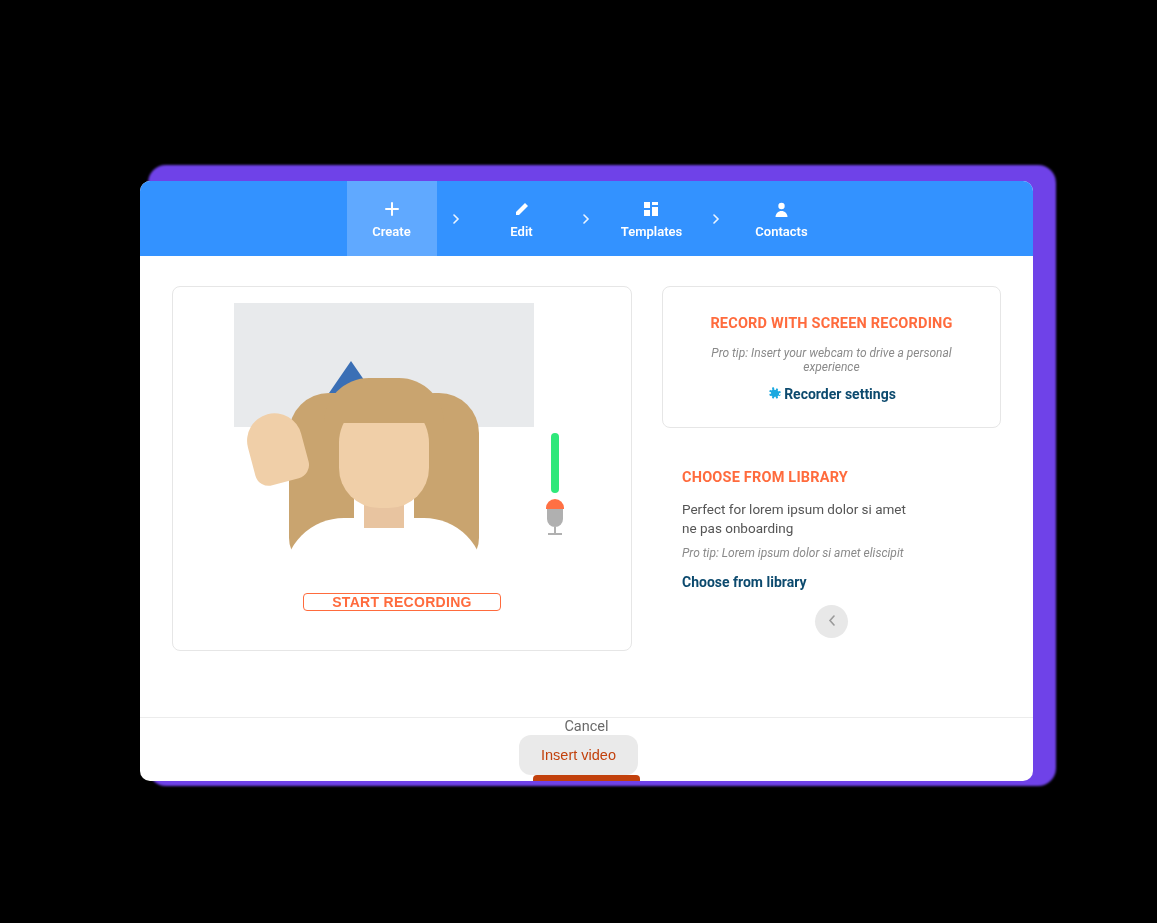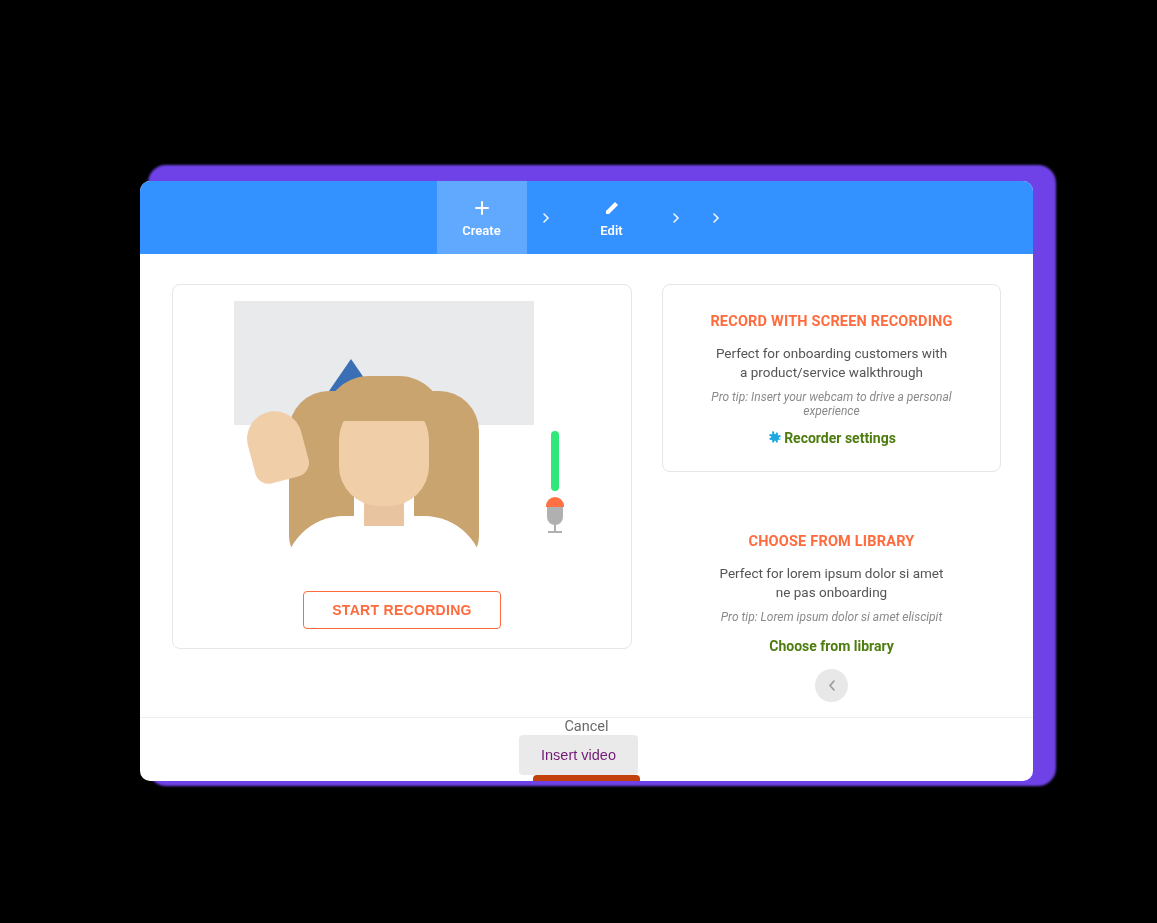--- a/index.html
+++ b/index.html
@@ -234,21 +234,21 @@
       height: 2px;
       background: #b0b0b0;
     }
     .start-btn {
       border: 1px solid #ff6b3d;
       background: #fff;
       color: #ff6b3d;
       font-weight: 700;
       font-size: 14px;
       letter-spacing: 0.3px;
-      padding: 10px 28px;
+      padding: 0 28px;
       border-radius: 4px;
       cursor: pointer;
     }
     .right-col {
       flex: 1;
       display: flex;
       flex-direction: column;
     }
     .info-card {
       border: 1px solid #e6e6e6;
@@ -270,37 +270,36 @@
       line-height: 1.4;
       margin-bottom: 8px;
     }
     .info-tip {
       color: #8a8a8a;
       font-size: 12px;
       margin-bottom: 12px;
       font-style: italic;
     }
     .info-link {
-      color: #4d7c0f;
+      color: #0c4a6e;
       font-weight: 700;
       font-size: 14px;
       cursor: pointer;
       display: inline-flex;
       align-items: center;
       gap: 3px;
     }
     .gear {
       display: inline-block;
       width: 14px;
       height: 14px;
     }
     .info-card2 {
       padding: 0 20px;
-      text-align: center;
-      margin-top: 20px;
+      text-align: left;
     }
     .prev-circle {
       width: 33px;
       height: 33px;
       border-radius: 50%;
       background: #e8e8e8;
       display: flex;
       align-items: center;
       justify-content: center;
       margin: 14px auto 0 auto;
@@ -319,25 +318,25 @@
     .cancel-link {
       color: #6a6a6a;
       font-size: 14.5px;
       cursor: pointer;
     }
     .footer-spacer {
       flex: 1;
     }
     .insert-btn {
       background: #eaeaea;
-      color: #701a75;
+      color: #c2410c;
       border: none;
       font-size: 14.5px;
       padding: 12px 22px;
-      border-radius: 4px;
+      border-radius: 12px;
       margin-right: 16px;
       cursor: pointer;
     }
     .continue-btn {
       background: #c2410c;
       color: #fff;
       border: none;
       font-size: 14.5px;
       padding: 12px 24px;
       border-radius: 4px;
@@ -371,24 +370,44 @@
             <path d="M11 1l3 3-9 9H2v-3l9-9z" fill="#fff"></path>
           </svg>
       </span>
       <span>Edit</span>
     </div>
     <div class="step-sep">
       <svg width="7" height="10" viewBox="0 0 7 10">
           <path d="M1 1l4 4-4 4" stroke="#fff" stroke-width="1.6" fill="none" stroke-linecap="round"></path>
         </svg>
     </div>
+    <div class="step">
+      <span class="step-icon">
+        <svg width="15" height="15" viewBox="0 0 15 15">
+            <rect x="0" y="0" width="6" height="6" fill="#fff"></rect>
+            <rect x="8" y="0" width="6" height="3" fill="#fff"></rect>
+            <rect x="8" y="5" width="6" height="9" fill="#fff"></rect>
+            <rect x="0" y="8" width="6" height="6" fill="#fff"></rect>
+          </svg>
+      </span>
+      <span>Templates</span>
+    </div>
     <div class="step-sep">
       <svg width="7" height="10" viewBox="0 0 7 10">
           <path d="M1 1l4 4-4 4" stroke="#fff" stroke-width="1.6" fill="none" stroke-linecap="round"></path>
         </svg>
+    </div>
+    <div class="step">
+      <span class="step-icon">
+        <svg width="13" height="15" viewBox="0 0 13 15">
+            <circle cx="6.5" cy="4" r="3.2" fill="#fff"></circle>
+            <path d="M0.5 15c0-3.3 2.7-6 6-6s6 2.7 6 6" fill="#fff"></path>
+          </svg>
+      </span>
+      <span>Contacts</span>
     </div>
   </div>
 
   <div class="body">
 
     <div class="left-card">
       <div class="preview">
         <div class="preview-img">
           <div class="lamp"></div>
           <div class="person">
@@ -411,24 +430,20 @@
           </div>
         </div>
       </div>
       <button class="start-btn">START RECORDING</button>
     </div>
 
     <div class="right-col">
 
       <div class="info-card">
         <div class="info-title">RECORD WITH SCREEN RECORDING</div>
-        <div class="info-desc">
-          <span>Perfect for onboarding customers with</span><br>
-          <span>a product/service walkthrough</span>
-        </div>
         <div class="info-tip">Pro tip: Insert your webcam to drive a personal experience</div>
         <span class="info-link">
           <span class="gear">
             <svg width="14" height="14" viewBox="0 0 14 14">
                 <path d="M7 4a3 3 0 100 6 3 3 0 000-6zm6.3 3.9l-1.3-.2a5 5 0 000-1.4l1.3-.2a.5.5 0 00.4-.6l-.3-1.2a.5.5 0 00-.6-.3l-1.2.5a5 5 0 00-1-1l.5-1.2a.5.5 0 00-.3-.6l-1.2-.3a.5.5 0 00-.6.4l-.2 1.3a5 5 0 00-1.4 0L7.1.7A.5.5 0 006.5.3L5.3.6a.5.5 0 00-.3.6l.5 1.2a5 5 0 00-1 1l-1.2-.5a.5.5 0 00-.6.3L2.4 4.4a.5.5 0 00.4.6l1.3.2a5 5 0 000 1.4l-1.3.2a.5.5 0 00-.4.6l.3 1.2a.5.5 0 00.6.3l1.2-.5a5 5 0 001 1l-.5 1.2a.5.5 0 00.3.6l1.2.3a.5.5 0 00.6-.4l.2-1.3a5 5 0 001.4 0l.2 1.3a.5.5 0 00.6.4l1.2-.3a.5.5 0 00.3-.6l-.5-1.2a5 5 0 001-1l1.2.5a.5.5 0 00.6-.3l.3-1.2a.5.5 0 00-.4-.6z" fill="#1ba9e0"></path>
               </svg>
           </span>
           <span>Recorder settings</span>
         </span>
       </div>

